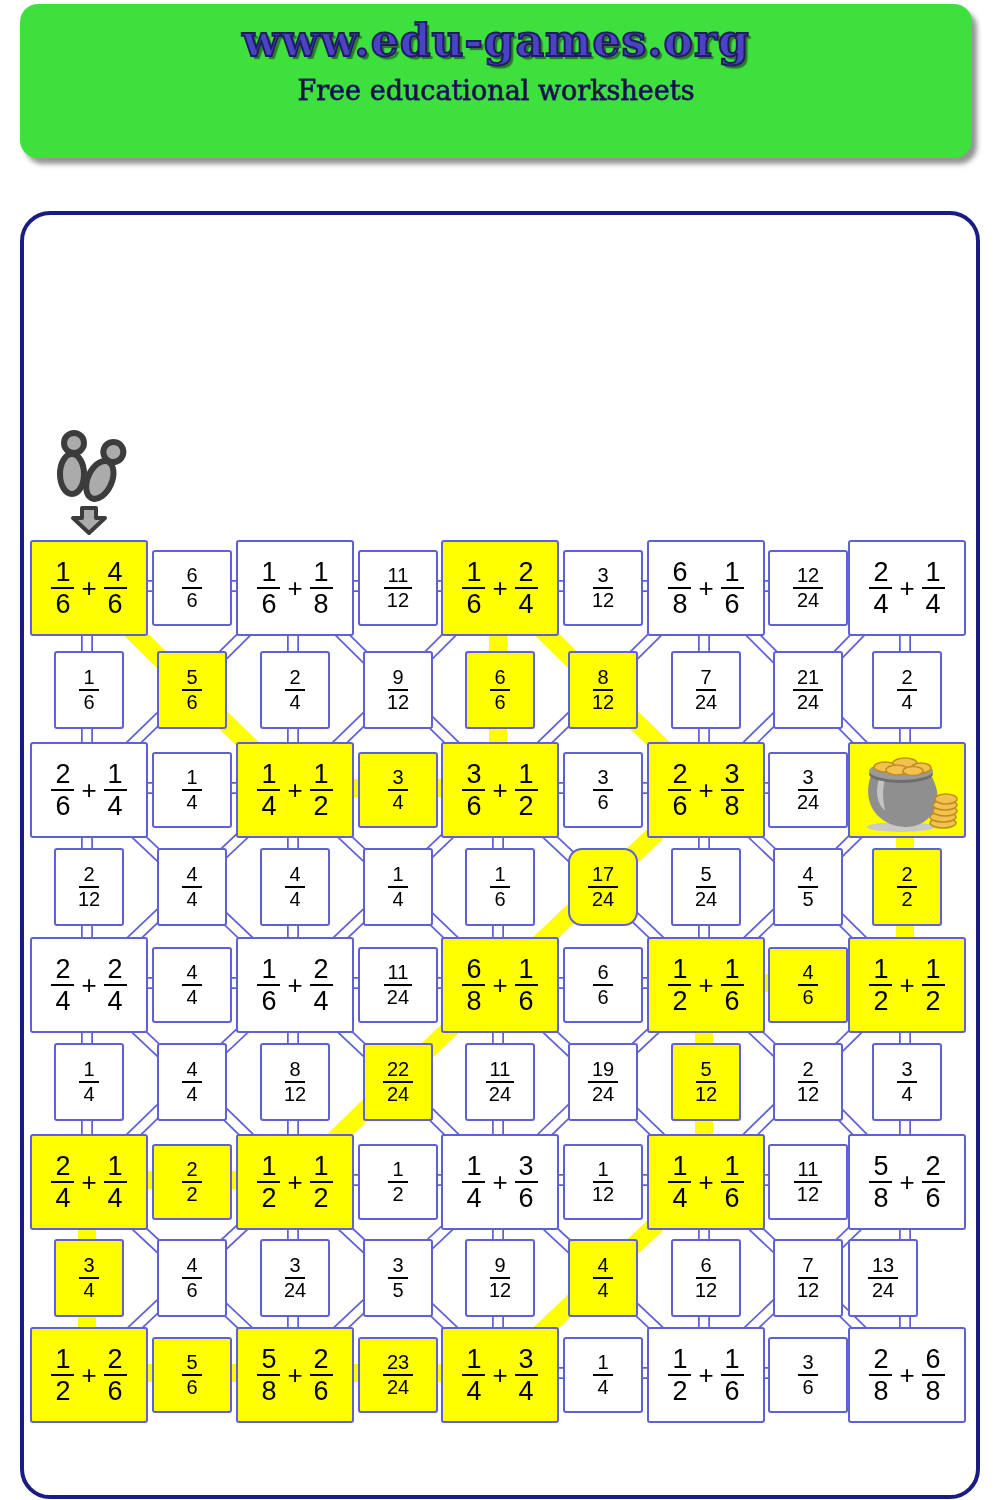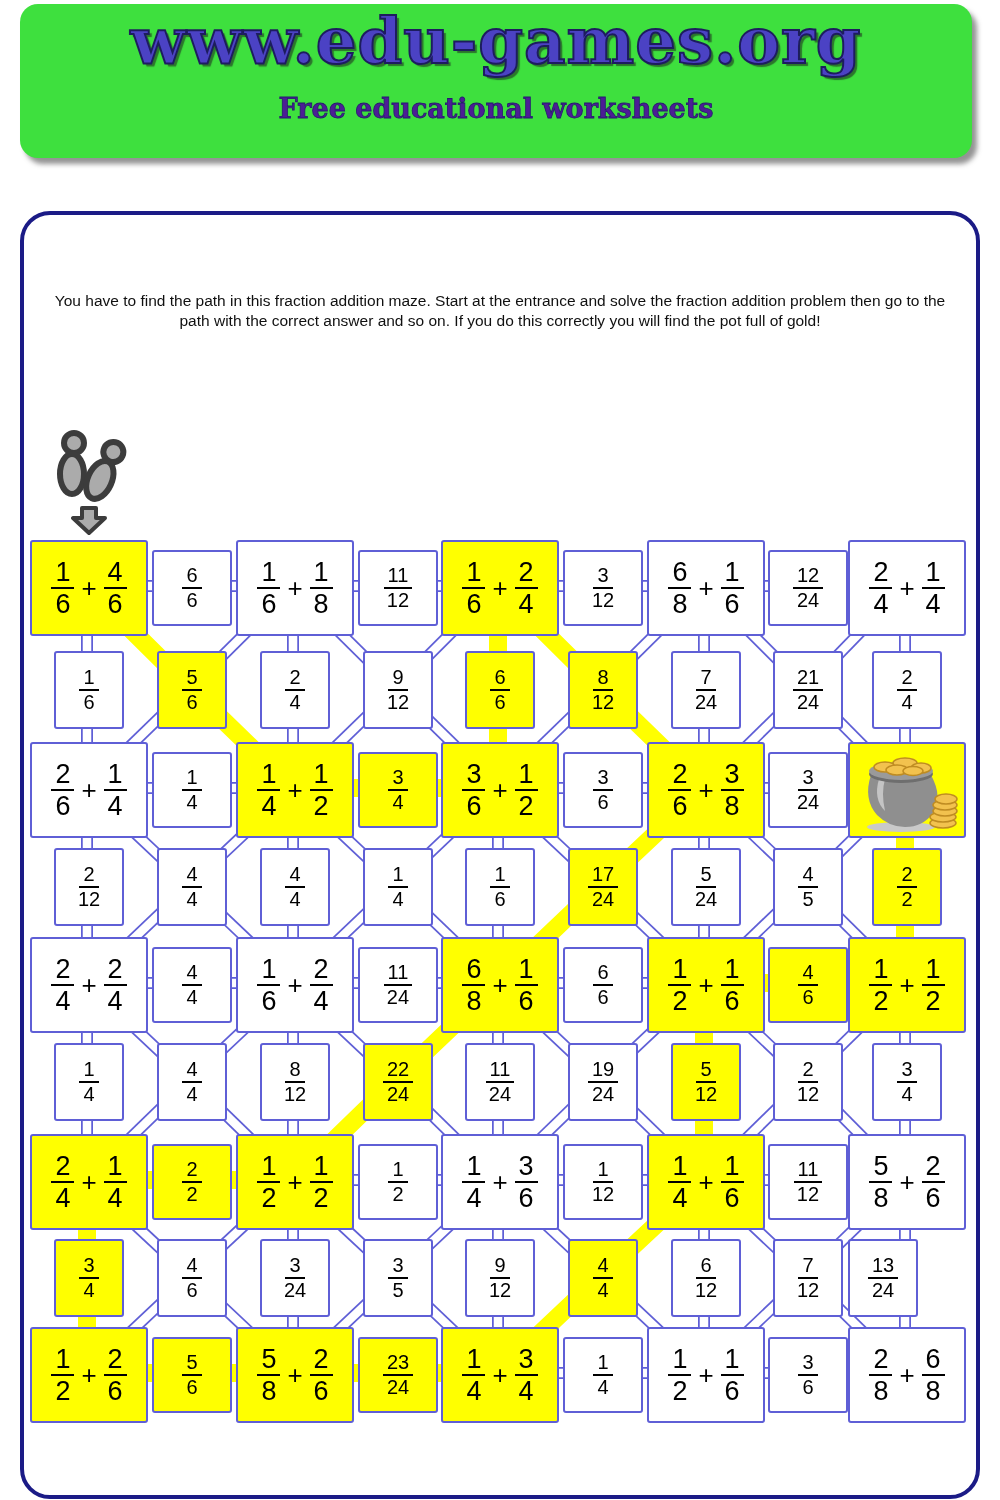--- a/index.html
+++ b/index.html
@@ -3,26 +3,26 @@
 <meta charset="utf-8">
 <style>
   html,body{margin:0;padding:0;background:#ffffff;}
   #page{position:relative;width:1000px;height:1500px;background:#ffffff;overflow:hidden;
         font-family:"Liberation Sans",sans-serif;}
 
   
   .header-box{position:absolute;left:20px;top:4px;width:952px;height:154px;
       background:#3ee03e;border-radius:18px;box-shadow:5px 6px 5px rgba(60,60,60,.55);
       display:flex;flex-direction:column;align-items:center;justify-content:flex-start;}
-  .site-title{font-family:"DejaVu Serif",serif;font-weight:bold;font-size:64px;line-height:70px;
+  .site-title{font-family:"DejaVu Serif",serif;font-weight:bold;font-size:44px;line-height:70px;
       margin-top:2px;color:#4b42c4;letter-spacing:1px;
       -webkit-text-stroke:2px #1d1d5e;
       text-shadow:3px 3px 1px rgba(30,30,30,.55);}
-  .tagline{font-family:"DejaVu Serif",serif;font-weight:bold;font-size:27px;line-height:30px;
-      margin-top:18px;color:#4c1d95;-webkit-text-stroke:0.8px #241a6e;}
+  .tagline{font-family:"DejaVu Serif",serif;font-weight:normal;font-size:27px;line-height:30px;
+      color:#0f172a;-webkit-text-stroke:0.8px #241a6e;}
 
   
   .content-frame{position:absolute;left:20px;top:211px;width:952px;height:1280px;
       border:4px solid #1b1b86;border-radius:30px;background:#ffffff;}
   .title-pill{position:absolute;left:263px;top:184px;width:472px;height:52px;z-index:6;
       background:#ffff00;border:3px solid #1b1b86;border-radius:24px;
       display:flex;align-items:center;justify-content:center;
       font-family:"DejaVu Sans",sans-serif;font-size:33px;font-weight:bold;color:#101010;}
 
   .instructions{position:absolute;left:45px;top:291px;width:910px;z-index:3;
@@ -49,21 +49,20 @@
 <div id="page">
 
   <div class="header-box">
     <div class="site-title">www.edu-games.org</div>
     <div class="tagline">Free educational worksheets</div>
   </div>
 
   <div class="content-frame"></div>
 
 
-  <div class="instructions">You have to find the path in this fraction addition maze. Start at the entrance and solve the fraction addition problem then go to the path with the correct answer and so on. If you do this correctly you will find the pot full of gold!</div>
 
   <div class="start-icon">
     <svg width="80" height="108" viewBox="0 0 80 108">
       <g fill="#ababab" stroke="#3c3c3c" stroke-width="6">
         <circle cx="22" cy="15" r="10"></circle>
         <ellipse cx="20" cy="46" rx="12" ry="20"></ellipse>
         <g transform="rotate(24 52 45)">
           <circle cx="52" cy="22" r="10"></circle>
           <ellipse cx="51" cy="53" rx="12" ry="20"></ellipse>
         </g>
@@ -569,21 +568,21 @@
           <span class="num">1</span>
           <span class="den">4</span>
         </span>
       </div>
       <div class="cell ans" style="left: 465px; top: 848px; width: 66px; height: 74px;">
         <span class="frac">
           <span class="num">1</span>
           <span class="den">6</span>
         </span>
       </div>
-      <div class="cell ans on-path" style="left: 568px; top: 848px; width: 66px; height: 74px;">
+      <div class="cell ans on-path" style="left: 568px; top: 848px; width: 66px; height: 74px; border-radius: 14px;">
         <span class="frac">
           <span class="num">17</span>
           <span class="den">24</span>
         </span>
       </div>
       <div class="cell ans" style="left: 671px; top: 848px; width: 66px; height: 74px;">
         <span class="frac">
           <span class="num">5</span>
           <span class="den">24</span>
         </span>

